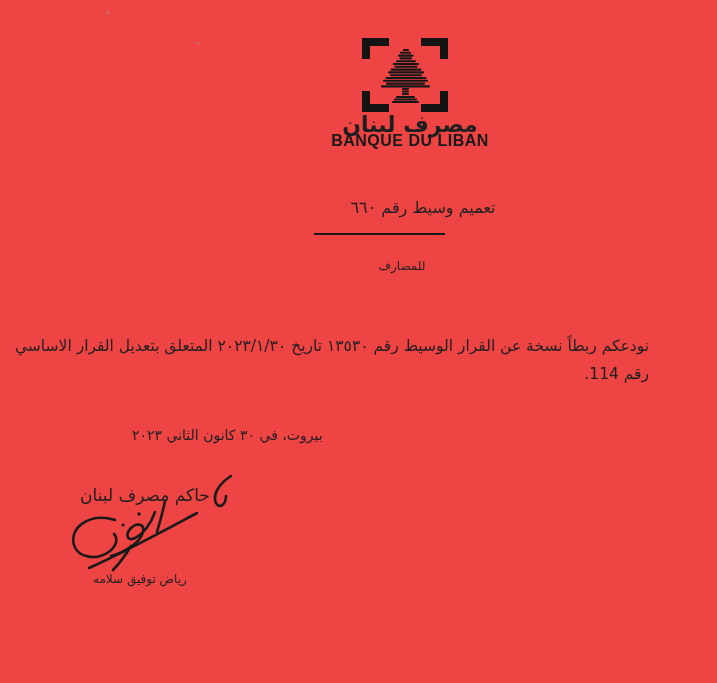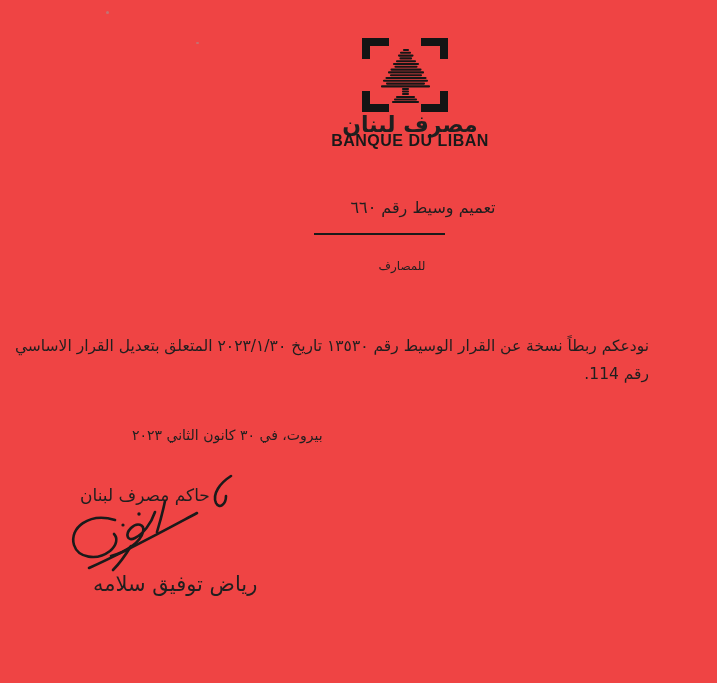--- a/index.html
+++ b/index.html
@@ -22,21 +22,21 @@
   #circ-title{left:303px;top:198px;width:152px;text-align:center;font-size:16px;direction:rtl;white-space:nowrap;margin-left:44px;}
   #circ-underline{left:314px;top:233px;width:131px;height:2px;background:#1a1a1a;}
   #addressee{left:363px;top:259px;width:78px;text-align:center;font-size:12px;direction:rtl;}
   
   #body-text{left:88px;top:332px;width:561px;direction:rtl;font-size:15.5px;line-height:28px;}
   .just{text-align:justify;text-align-last:justify;white-space:nowrap;}
   .line{height:28px;overflow:visible;}
   
   #date-line{left:100px;top:427px;direction:rtl;font-size:14px;white-space:nowrap;margin-left:32px;}
   #gov-title{left:80px;top:485px;direction:rtl;font-size:17px;white-space:nowrap;}
-  #signer-name{left:93px;top:572px;direction:rtl;font-size:21px;white-space:nowrap;}
+  #signer-name{left:93px;top:572px;direction:rtl;font-size:12px;white-space:nowrap;}
   
   .speck{position:absolute;border-radius:50%;background:#9a9a9a;opacity:.55;}
 </style>
 </head>
 <body>
 
 <div id="page">
 
   <div id="logo-frame" class="abs">
     <div class="corner c-tl"></div>

